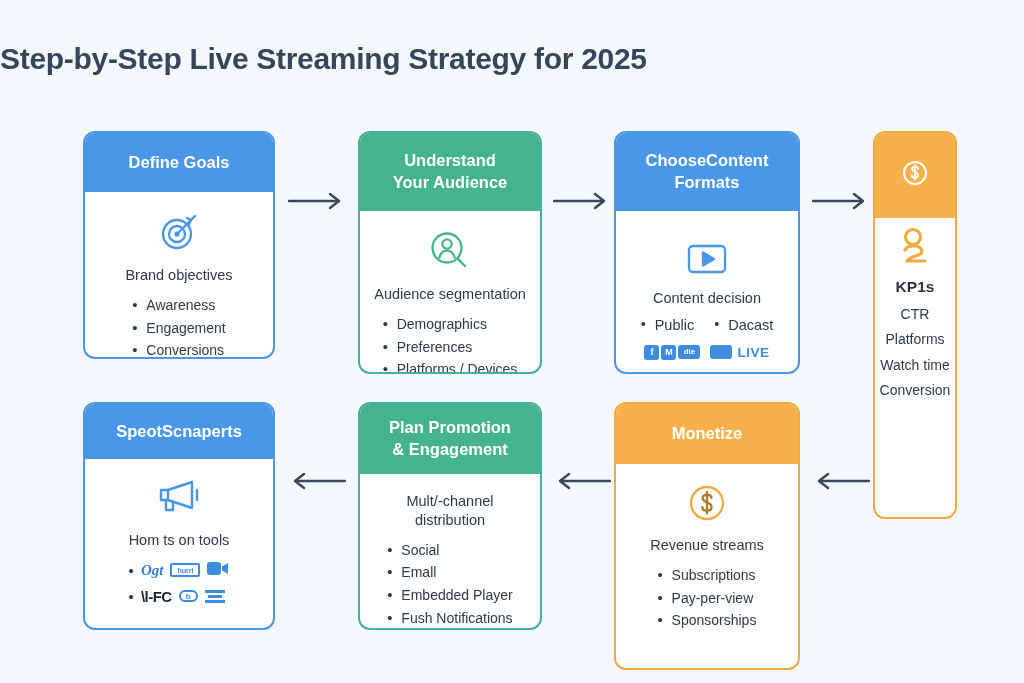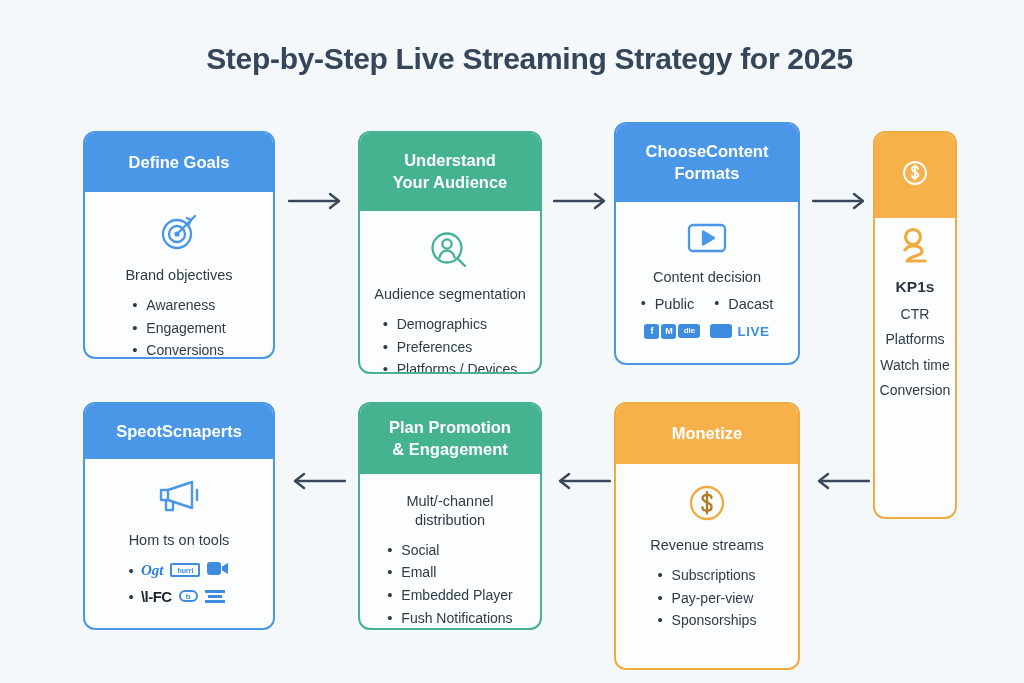--- a/index.html
+++ b/index.html
@@ -6,24 +6,22 @@
   html, body {
     width: 1024px; height: 683px;
     background: #f4f8fb;
     font-family: "Liberation Sans", sans-serif;
     overflow: hidden;
   }
   #stage { position: relative; width: 1024px; height: 683px; }
 
   .title {
     position: absolute; left: 0; top: 42px; width: 1024px;
-    text-align: center;
     font-size: 30px; font-weight: bold; color: #36465a;
     letter-spacing: -0.3px;
-    padding-left: 35px;
   }
 
   
   .card {
     position: absolute;
     background: #fbfdfe;
     border-radius: 12px;
     overflow: hidden;
     display: flex; flex-direction: column;
   }
@@ -59,21 +57,21 @@
   .bullets li:before {
     content: "\2022"; position: absolute; left: 0; top: -1px; font-size: 15px;
   }
   .inline-bullets { display: flex; gap: 20px; font-size: 14.5px; color: #2f3b47; }
   .inline-bullets span { position: relative; padding-left: 14px; }
   .inline-bullets span:before { content: "\2022"; position: absolute; left: 0; top: -1px; }
 
   
   #card-goals     { left: 83px;  top: 131px; width: 192px; height: 228px; }
   #card-audience  { left: 358px; top: 131px; width: 184px; height: 243px; }
-  #card-formats   { left: 614px; top: 122px; width: 186px; height: 243px; }
+  #card-formats   { left: 614px; top: 131px; width: 186px; height: 243px; gap: 12px; }
   #card-kpi       { left: 873px; top: 131px; width: 84px;  height: 388px; }
   #card-speakers  { left: 83px;  top: 402px; width: 192px; height: 228px; }
   #card-promo     { left: 358px; top: 402px; width: 184px; height: 228px; }
   #card-monetize  { left: 614px; top: 402px; width: 186px; height: 268px; }
 
   #card-goals    > .card-head { height: 59px; }
   #card-audience > .card-head { height: 78px; }
   #card-formats  > .card-head { height: 78px; }
   #card-kpi      > .card-head { height: 85px; }
   #card-speakers > .card-head { height: 55px; }

